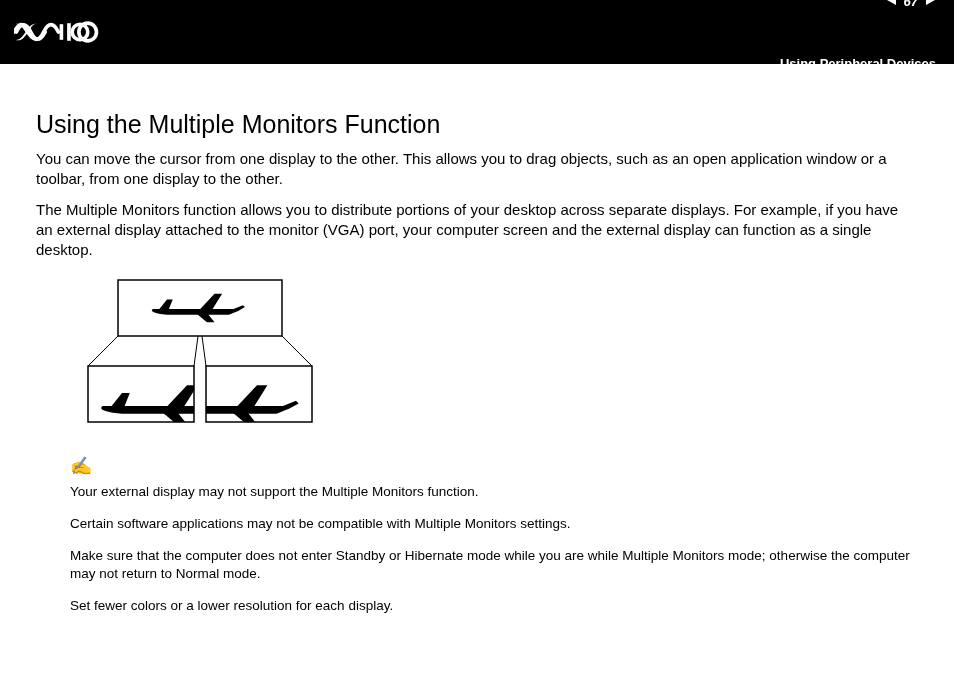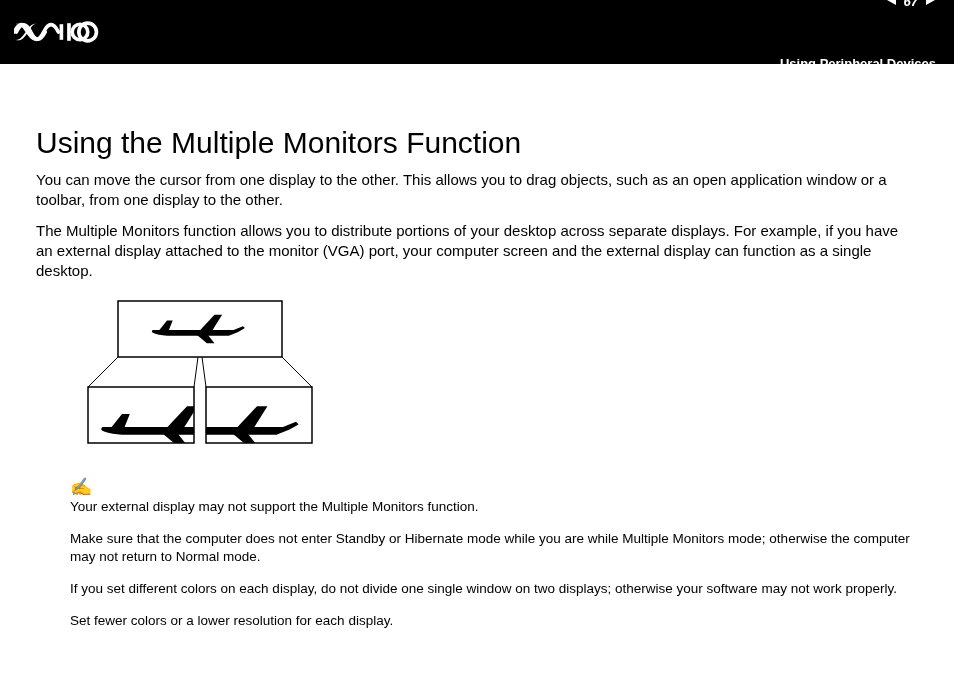--- a/index.html
+++ b/index.html
@@ -43,23 +43,23 @@
   }
   .nav-arrow { cursor: pointer; }
   .section-name {
     font-weight: bold;
     margin-top: 47px;
   }
   .content {
     padding: 18px 36px 0 36px;
   }
   h1 {
-    font-size: 30px;
+    font-size: 25px;
     font-weight: normal;
-    margin: 44px 0 10px 0;
+    margin: 28px 0 10px 0;
   }
   p.body {
     font-size: 15px;
     line-height: 1.35;
     margin: 0 0 10px 0;
   }
   .diagram {
     margin: 16px 0 14px 34px;
   }
   .notes {
@@ -67,21 +67,21 @@
     font-size: 13.5px;
     line-height: 1.35;
   }
   .note-icon {
     color: #3a6ea5;
     font-size: 18px;
     display: block;
     margin-bottom: -2px;
   }
   .notes p {
-    margin: 0 0 14px 0;
+    margin: 6px 0 14px 0;
   }
 </style>
 </head>
 <body>
 
 <div class="header">
   <div class="logo">
     <svg viewBox="0 0 160 30" width="118">
       <g fill="#fff">
         <path d="M0 15 Q 10 -5 20 15 Q 30 35 40 15 Q 50 -5 60 15" stroke="#fff" stroke-width="5" fill="none" stroke-linecap="round"></path>
@@ -167,17 +167,17 @@
           <path d="M50 24 L62 34 L70 34 L62 24 Z" fill="#000"></path>
           <path d="M12 20 L20 10 L26 10 L22 20 Z" fill="#000"></path>
         </g>
       </g>
     </svg>
   </div>
 
   <div class="notes">
     <span class="note-icon">✍</span>
     <p>Your external display may not support the Multiple Monitors function.</p>
+    <p>Certain software applications may not be compatible with Multiple Monitors settings.</p>
     <p>Make sure that the computer does not enter Standby or Hibernate mode while you are while Multiple Monitors mode; otherwise the computer may not return to Normal mode.</p>
-    <p>If you set different colors on each display, do not divide one single window on two displays; otherwise your software may not work properly.</p>
     <p>Set fewer colors or a lower resolution for each display.</p>
   </div>
 </div>
 
 </body></html>

